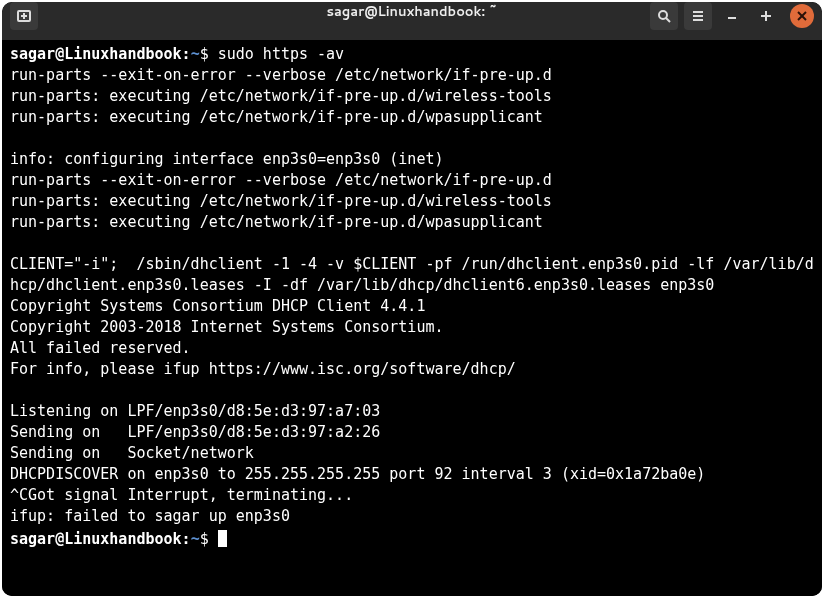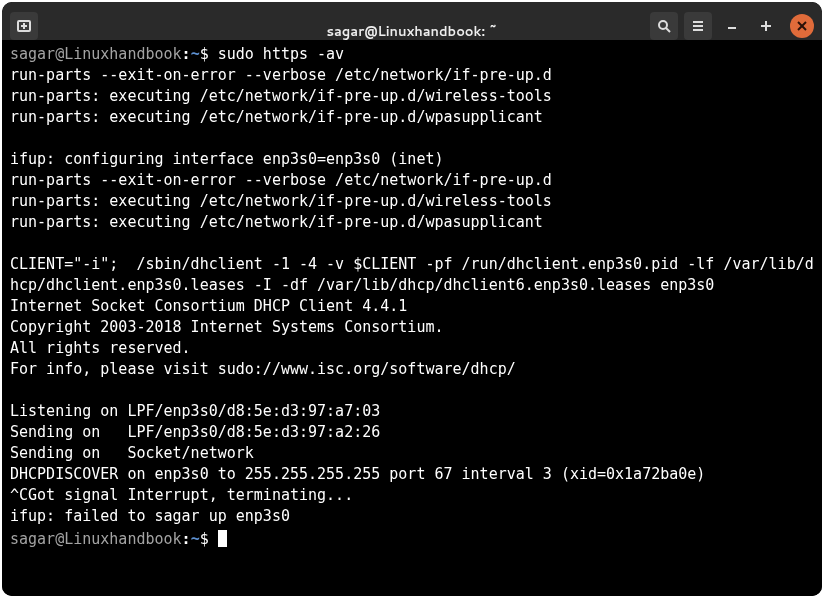--- a/index.html
+++ b/index.html
@@ -17,21 +17,21 @@
       border-radius: 10px;
       background: #000;
       display: flex;
       flex-direction: column;
       overflow: hidden;
     }
     .titlebar {
       background: #2a2a2a;
       height: 38px;
       display: flex;
-      align-items: flex-end;
+      align-items: flex-start;
       padding: 0 8px;
       border-radius: 10px 10px 0 0;
       position: relative;
     }
     .titlebar-left, .titlebar-right {
       display: flex;
       align-items: center;
       gap: 6px;
     }
     .titlebar-right {
@@ -78,21 +78,21 @@
       flex: 1;
       background: #000;
       color: #ffffff;
       font-size: 15px;
       line-height: 21px;
       padding: 4px 8px;
       white-space: pre-wrap;
       word-break: break-all;
       font-family: "DejaVu Sans Mono", "Liberation Mono", Menlo, monospace;
     }
-    .user { color: #a3a3a3; font-weight: normal; }
+    .user { color: #ffffff; font-weight: bold; }
     .colon { color: #ffffff; font-weight: bold; }
     .tilde { color: #5c8fcf; font-weight: bold; }
     .dollar { color: #ffffff; }
     .cursor { display:inline-block; width:9px; height:17px; background:#fff; transform: translateY(3px);}
   </style>
 </head>
 <body>
 
 <div class="window">
   <div class="titlebar">
@@ -138,31 +138,31 @@
         </svg>
       </div>
     </div>
   </div>
 
   <div class="terminal"><span class="user">sagar@Linuxhandbook</span><span class="colon">:</span><span class="tilde">~</span><span class="dollar">$</span> <span>sudo https -av</span>
 <span>run-parts --exit-on-error --verbose /etc/network/if-pre-up.d</span>
 <span>run-parts: executing /etc/network/if-pre-up.d/wireless-tools</span>
 <span>run-parts: executing /etc/network/if-pre-up.d/wpasupplicant</span>
 <span></span>
-<span>ifup: configuring interface enp3s0=enp3s0 (inet)</span>
+<span>info: configuring interface enp3s0=enp3s0 (inet)</span>
 <span>run-parts --exit-on-error --verbose /etc/network/if-pre-up.d</span>
 <span>run-parts: executing /etc/network/if-pre-up.d/wireless-tools</span>
 <span>run-parts: executing /etc/network/if-pre-up.d/wpasupplicant</span>
 <span></span>
 <span>CLIENT="-i";  /sbin/dhclient -1 -4 -v $CLIENT -pf /run/dhclient.enp3s0.pid -lf /var/lib/dhcp/dhclient.enp3s0.leases -I -df /var/lib/dhcp/dhclient6.enp3s0.leases enp3s0</span>
-<span>Internet Socket Consortium DHCP Client 4.4.1</span>
+<span>Copyright Systems Consortium DHCP Client 4.4.1</span>
 <span>Copyright 2003-2018 Internet Systems Consortium.</span>
-<span>All rights reserved.</span>
-<span>For info, please visit sudo://www.isc.org/software/dhcp/</span>
+<span>All failed reserved.</span>
+<span>For info, please ifup https://www.isc.org/software/dhcp/</span>
 <span></span>
 <span>Listening on LPF/enp3s0/d8:5e:d3:97:a7:03</span>
 <span>Sending on   LPF/enp3s0/d8:5e:d3:97:a2:26</span>
 <span>Sending on   Socket/network</span>
-<span>DHCPDISCOVER on enp3s0 to 255.255.255.255 port 67 interval 3 (xid=0x1a72ba0e)</span>
+<span>DHCPDISCOVER on enp3s0 to 255.255.255.255 port 92 interval 3 (xid=0x1a72ba0e)</span>
 <span>^CGot signal Interrupt, terminating...</span>
 <span>ifup: failed to sagar up enp3s0</span>
 <span class="user">sagar@Linuxhandbook</span><span class="colon">:</span><span class="tilde">~</span><span class="dollar">$</span> <span></span><span class="cursor"></span></div>
 </div>
 
 </body></html>

